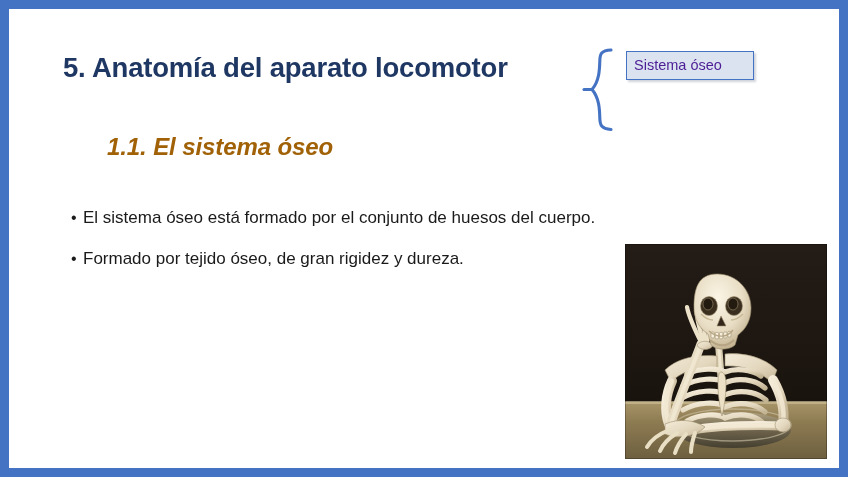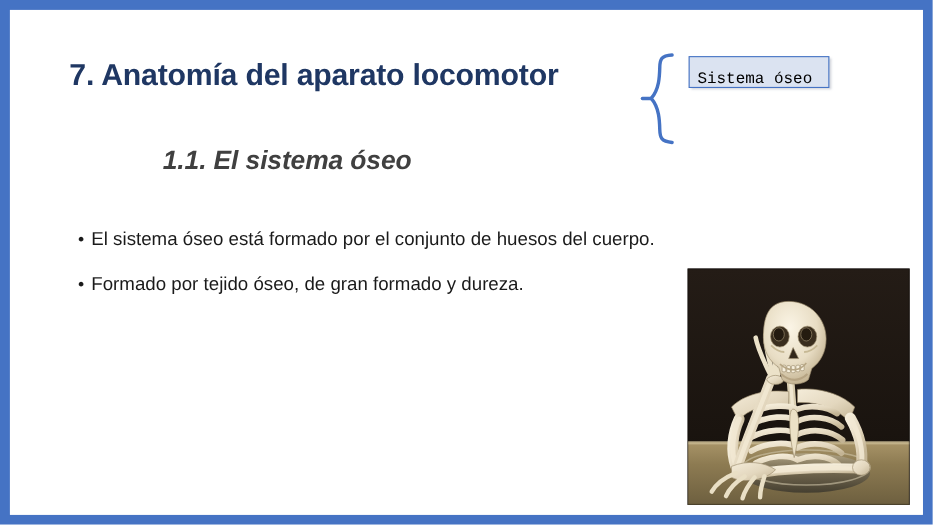--- a/index.html
+++ b/index.html
@@ -31,48 +31,46 @@
     color:#1f3763;
     letter-spacing:-0.2px;
     white-space:nowrap;
   }
   #subtitle{
     position:absolute;
     left:98px; top:124px;
     font-size:24px;
     font-weight:bold;
     font-style:italic;
-    color:#404040;
+    color:#a16207;
     letter-spacing:-0.1px;
     white-space:nowrap;
-    margin-left:41px;
   }
 
   
   #brace{
     position:absolute;
     left:572px; top:38px;
     width:34px; height:86px;
   }
   #brace svg{display:block;}
 
   .labelbox{
     position:absolute;
     box-sizing:border-box;
     background:#dbe3f1;
     border:1.6px solid #4573c4;
-    color:#000000;
+    color:#4c1d95;
     font-size:14.5px;
     line-height:1;
     display:flex;
-    align-items:flex-end;
+    align-items:center;
     justify-content:flex-start;
     padding:0 7px;
     box-shadow:2px 2px 2px rgba(120,130,150,0.35);
-    font-family:Liberation Mono, monospace;
   }
   #box-oseo{
     left:617px; top:42px;
     width:128px; height:29px;
   }
   #box-musculos{
     left:612px; top:88px;
     width:217px; height:29px;
   }
 
@@ -103,21 +101,21 @@
     background:#17120e;
   }
   #photo svg{display:block;width:202px;height:215px;}
 </style>
 </head>
 <body>
 
 <div id="slide">
   <div class="canvas">
 
-    <div id="title">7. Anatomía del aparato locomotor</div>
+    <div id="title">5. Anatomía del aparato locomotor</div>
 
     <div id="subtitle">1.1. El sistema óseo</div>
 
     <div id="brace">
       <svg viewBox="0 0 34 86" xmlns="http://www.w3.org/2000/svg" aria-hidden="true">
         <path d="M30 3 C20 3.5 19 7 18.8 14 C18.6 22 18.4 34 11 42.5 C18.4 51 18.6 63 18.8 71 C19 78 20 81.5 30 82.5" fill="none" stroke="#4573c4" stroke-width="3.1" stroke-linecap="round" stroke-linejoin="round"></path>
         <path d="M11 42.5 L3 42.5" fill="none" stroke="#4573c4" stroke-width="3.1" stroke-linecap="round"></path>
       </svg>
     </div>
 
@@ -126,21 +124,21 @@
     </div>
 
 
     <div class="bullet" id="bullet-0">
       <span class="dot">•</span>
       <span>El sistema óseo está formado por el conjunto de huesos del cuerpo.</span>
     </div>
 
     <div class="bullet" id="bullet-1">
       <span class="dot">•</span>
-      <span>Formado por tejido óseo, de gran formado y dureza.</span>
+      <span>Formado por tejido óseo, de gran rigidez y dureza.</span>
     </div>
 
     <div id="photo">
       <svg viewBox="0 0 202 215" xmlns="http://www.w3.org/2000/svg" aria-hidden="true">
         <defs>
           <linearGradient id="bg" x1="0" y1="0" x2="0" y2="1">
             <stop offset="0%" stop-color="#241c16"></stop>
             <stop offset="70%" stop-color="#1a140f"></stop>
             <stop offset="100%" stop-color="#120e0a"></stop>
           </linearGradient>

